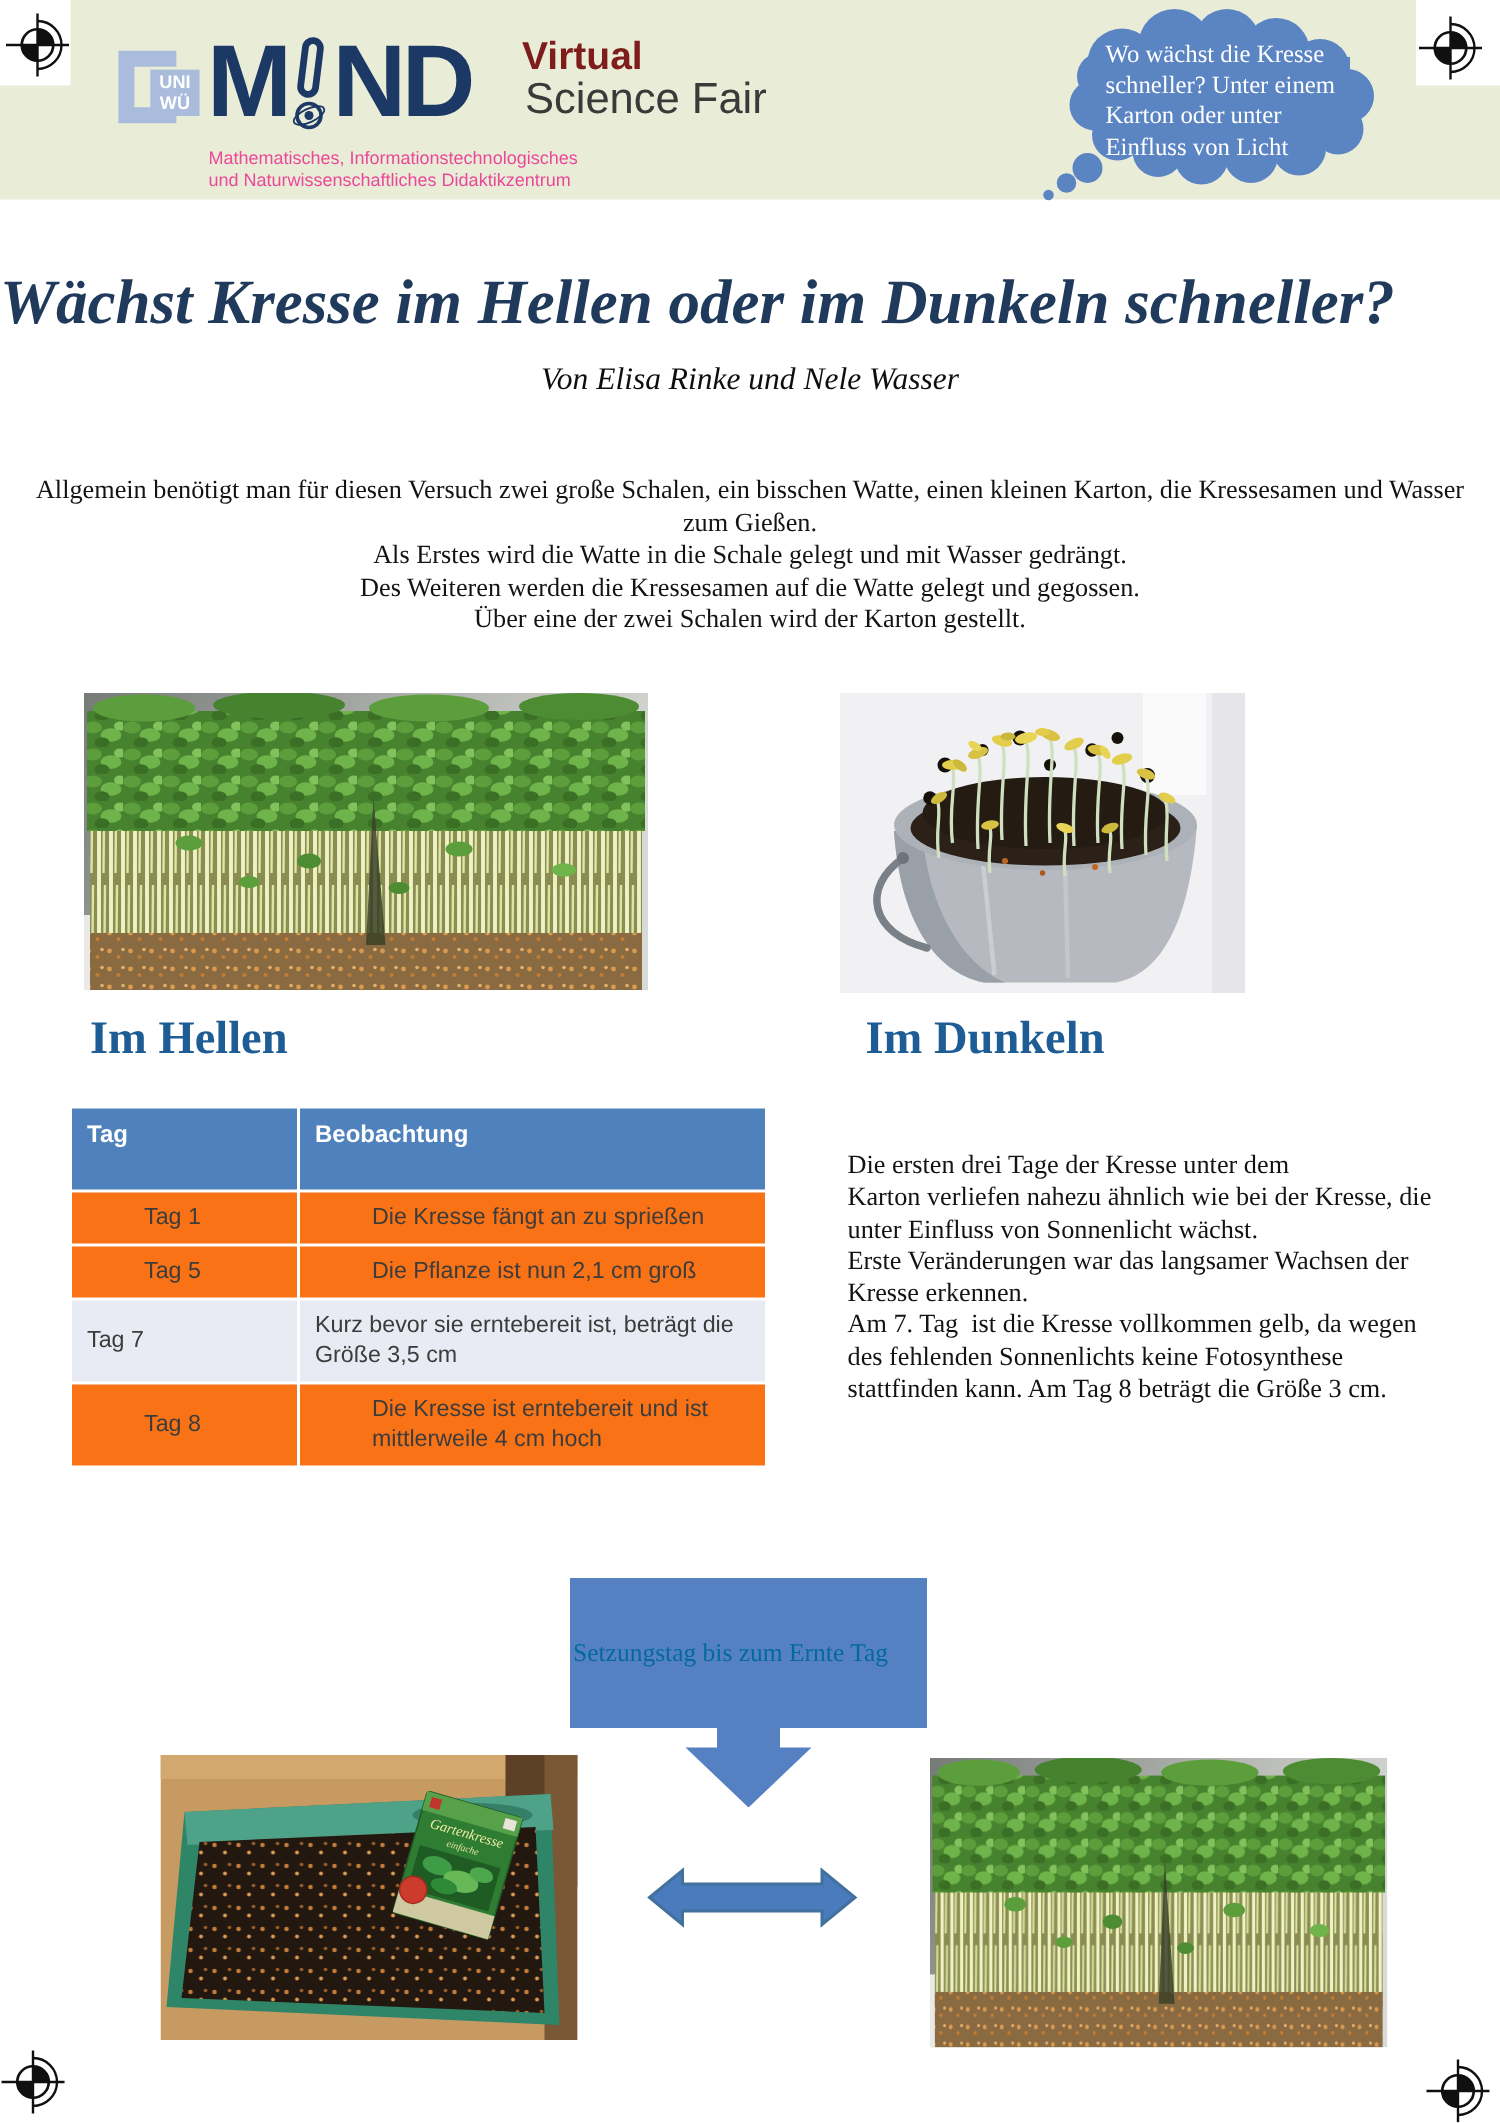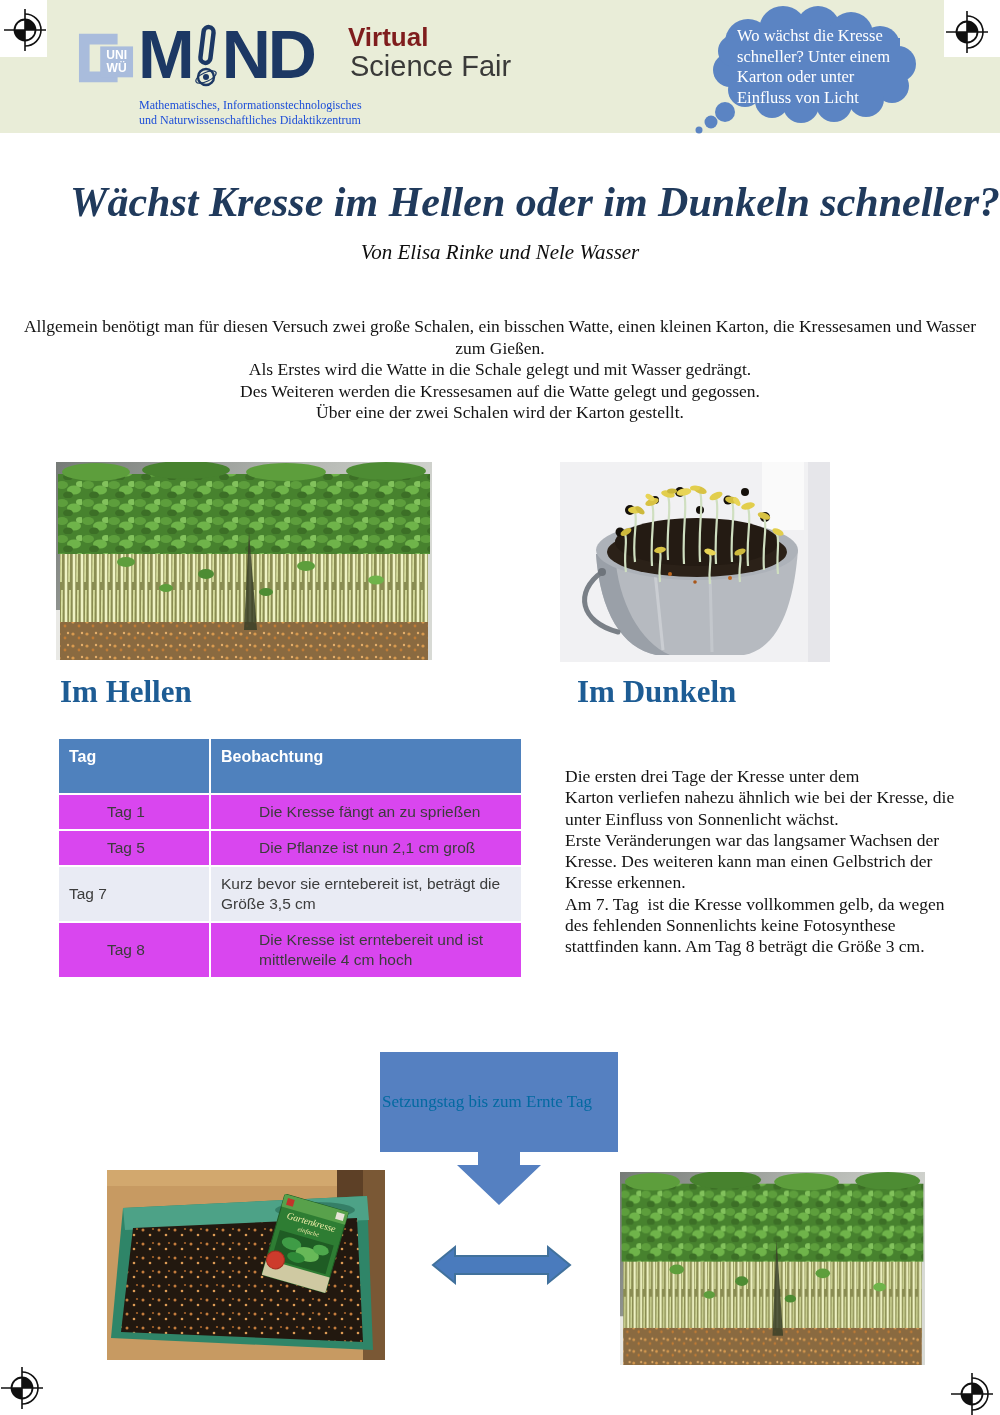--- a/index.html
+++ b/index.html
@@ -15,52 +15,52 @@
   
   .uniwu{position:absolute;left:76px;top:30px;width:60px;height:56px;}
   .mind{position:absolute;left:138px;top:24px;display:flex;align-items:flex-start;
         font-family:"Liberation Sans",sans-serif;font-weight:bold;color:#1c3864;
         font-size:68px;line-height:60px;letter-spacing:-3px;}
   .mind .bang{margin:0 2px;}
   .virtual{position:absolute;left:348px;top:22px;font-family:"Liberation Sans",sans-serif;
            font-weight:600;font-size:26px;color:#7f1d1d;text-align:center;}
   .sciencefair{position:absolute;left:350px;top:50px;font-family:"Liberation Sans",sans-serif;
            font-weight:500;font-size:29px;color:#3a3a39;}
-  .dept{position:absolute;left:139px;top:98px;font-family:Liberation Serif, serif;
-        font-size:12px;line-height:15px;color:#1d4ed8;}
+  .dept{position:absolute;left:139px;top:98px;font-family:Liberation Sans, sans-serif;
+        font-size:12px;line-height:15px;color:#ec4899;}
 
   
   .bubble-svg{position:absolute;left:688px;top:4px;width:250px;height:134px;}
   .bubble-text{position:absolute;left:737px;top:26px;width:190px;color:#ffffff;
                font-size:16.5px;line-height:20.5px;}
 
   
-  .title{position:absolute;left:0;top:178px;width:1000px;text-align:right;
+  .title{position:absolute;left:0;top:178px;width:1000px;text-align:left;
          font-style:italic;font-weight:600;font-size:42px;color:#203a5c;}
   .byline{position:absolute;left:0;top:240px;width:1000px;text-align:center;
           font-style:italic;font-size:21px;color:#0e0e0e;}
 
   
   .intro{position:absolute;left:20px;top:316px;width:960px;text-align:center;
          font-size:17.5px;line-height:21.5px;color:#131313;}
 
   
   .photo{position:absolute;display:block;}
   .heading{position:absolute;font-weight:bold;font-size:31px;color:#1d5c94;}
 
   
-  .obs-table{position:absolute;left:57px;top:737px;border-collapse:separate;border-spacing:2px;
+  .obs-table{position:absolute;left:46px;top:737px;border-collapse:separate;border-spacing:2px;
              font-family:"Liberation Sans",sans-serif;}
   .obs-table th{background:#4f81bd;color:#ffffff;font-weight:bold;font-size:16px;
                 text-align:left;vertical-align:top;padding:9px 10px;height:36px;}
   .obs-table td{font-size:15.5px;color:#3c3c3c;line-height:20px;
                 text-align:left;vertical-align:middle;padding:7px 10px;}
   .obs-table .c1{width:130px;}
   .obs-table .c2{width:290px;}
-  .obs-table tr.dark td{background:#d946ef;padding-left:48px;}
+  .obs-table tr.dark td{background:#f97316;padding-left:48px;}
   .obs-table tr.light td{background:#e9ebf4;}
 
   
   .darktext{position:absolute;left:565px;top:766px;width:410px;font-size:17.5px;
             line-height:21.3px;color:#131313;}
   .darktext div{white-space:pre-wrap;}
 
   
   .flowbox{position:absolute;left:380px;top:1052px;width:238px;height:153px;}
   .flowbox-label{position:absolute;left:0;top:0;width:214px;height:100px;display:flex;
@@ -337,21 +337,20 @@
       <td>Die Kresse ist erntebereit und ist mittlerweile 4 cm hoch</td>
     </tr>
   </tbody>
     </table>
 
   <div class="darktext">
     <div>Die ersten drei Tage der Kresse unter dem</div>
     <div>Karton verliefen nahezu ähnlich wie bei der Kresse, die</div>
     <div>unter Einfluss von Sonnenlicht wächst.</div>
     <div>Erste Veränderungen war das langsamer Wachsen der</div>
-    <div>Kresse. Des weiteren kann man einen Gelbstrich der</div>
     <div>Kresse erkennen.</div>
     <div>Am 7. Tag  ist die Kresse vollkommen gelb, da wegen</div>
     <div>des fehlenden Sonnenlichts keine Fotosynthese</div>
     <div>stattfinden kann. Am Tag 8 beträgt die Größe 3 cm.</div>
   </div>
 
   <div class="flowbox">
     <svg width="238" height="153" viewBox="0 0 238 153">
       <rect x="0" y="0" width="238" height="100" fill="#5580c1"></rect>
       <polygon points="98,100 140,100 140,113 161,113 119,153 77,113 98,113" fill="#5580c1"></polygon>

